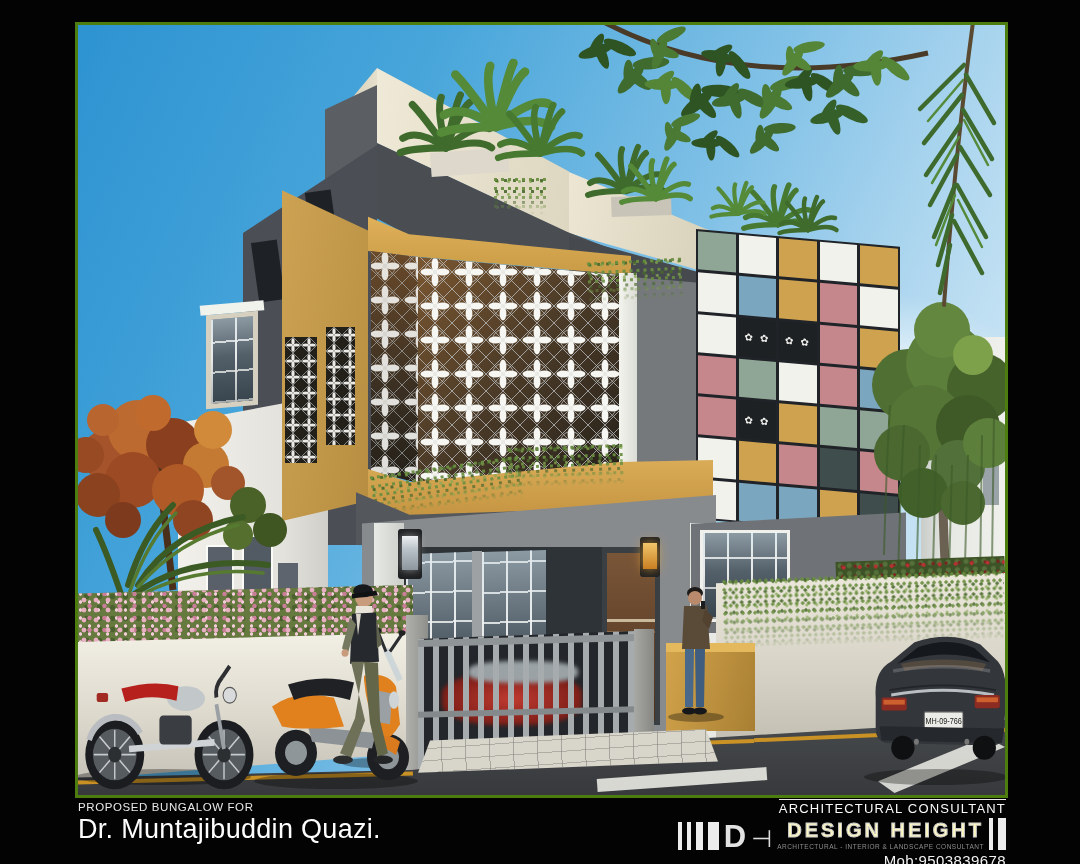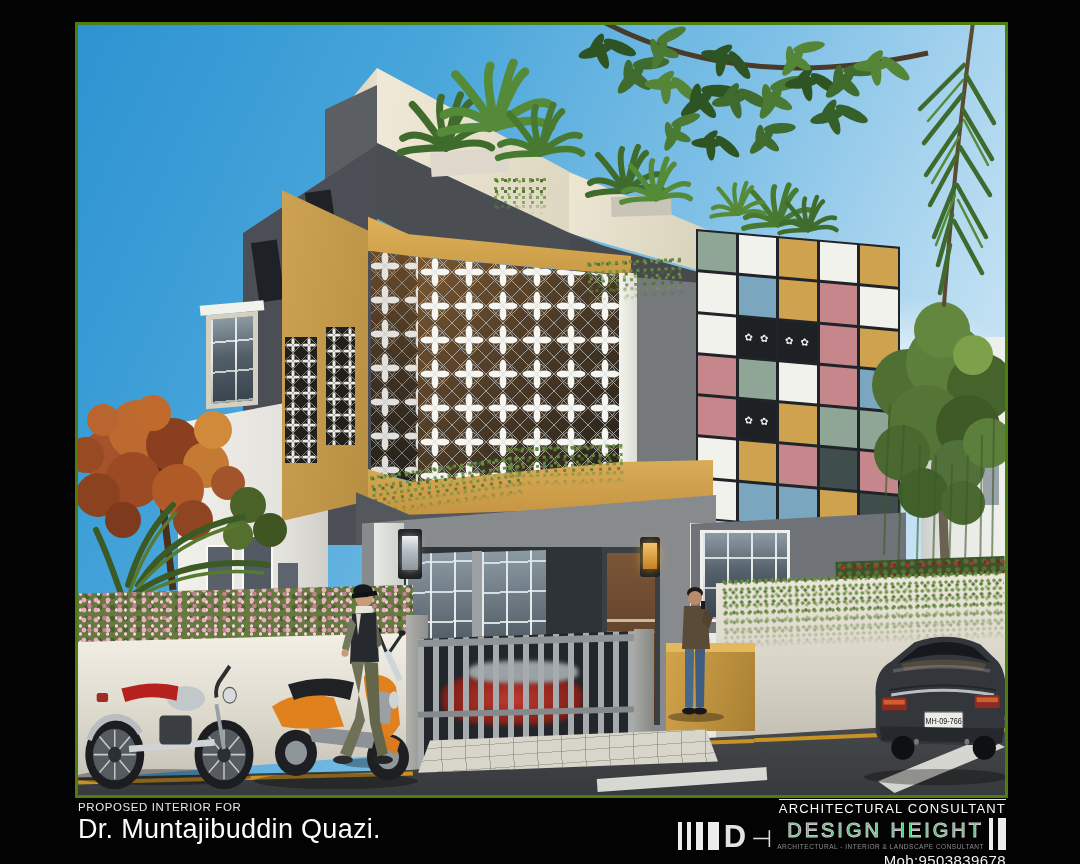--- a/index.html
+++ b/index.html
@@ -49,21 +49,21 @@
   .cap-left{left:78px;top:801px;color:#fff;}
   .cap-label{font-size:11.5px;letter-spacing:.6px;color:#e9e9e9;}
   .cap-name{font-size:27px;letter-spacing:.3px;margin-top:1px;color:#fdfdfd;}
   .cap-right{right:74px;top:799px;text-align:right;color:#fff;}
   .cap-consult{font-size:13px;letter-spacing:1.2px;color:#fafafa;border-top:1px solid #e8e8e8;
       padding-top:1px;display:inline-block;}
   .logo-row{display:flex;align-items:flex-end;justify-content:flex-end;gap:5px;margin-top:1px;}
   .bar{background:#ececec;display:inline-block;}
   .mono-d{font-size:31px;line-height:.85;color:#e2e2e2;font-weight:bold;}
   .mono-t{font-size:24px;line-height:.9;color:#dcdcdc;}
-  .firm-name{font-size:20px;font-weight:normal;letter-spacing:3px;color:#22c55e;
+  .firm-name{font-size:20px;font-weight:bold;letter-spacing:3px;color:#fef9c3;
       -webkit-text-stroke:1px #c9c9c9;line-height:1;}
   .firm-sub{font-size:6.5px;letter-spacing:.5px;color:#8f8f8f;margin-top:2px;text-align:left;}
   .cap-mob{font-size:15px;color:#f2f2f2;margin-top:2px;letter-spacing:.4px;}
 </style>
 </head>
 <body>
 
 <div class="frame">
   <div class="ab render">
   <div class="scene">
@@ -555,21 +555,21 @@
         <circle cx="52" cy="99" r="2.5" fill="#777"></circle>
             <circle cx="104" cy="99" r="2.5" fill="#777"></circle>
         <path d="M28,40 Q80,33 128,40" stroke="rgba(255,255,255,.18)" stroke-width="3" fill="none"></path>
       </g>
     </svg>
 
   </div>
   </div>
 
   <div class="ab cap-left">
-    <div class="cap-label">PROPOSED INTERIOR FOR</div>
+    <div class="cap-label">PROPOSED BUNGALOW FOR</div>
     <div class="cap-name">Dr. Muntajibuddin Quazi.</div>
   </div>
 
   <div class="ab cap-right">
     <span class="cap-consult">ARCHITECTURAL CONSULTANT</span>
     <div class="logo-row">
       <span class="bar" style="width:4px;height:28px;"></span>
       <span class="bar" style="width:4px;height:28px;"></span>
       <span class="bar" style="width:7px;height:28px;"></span>
       <span class="bar" style="width:11px;height:28px;"></span>

